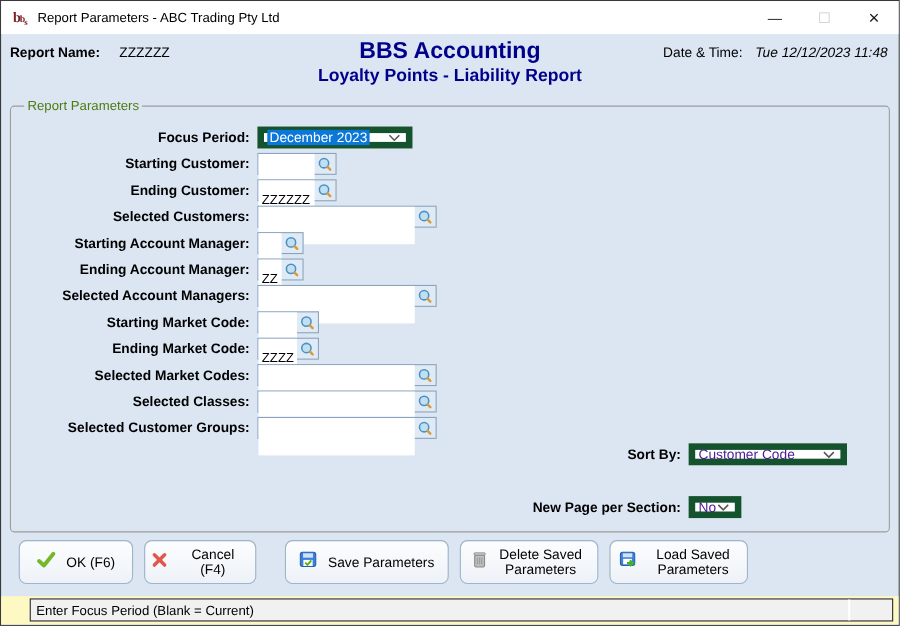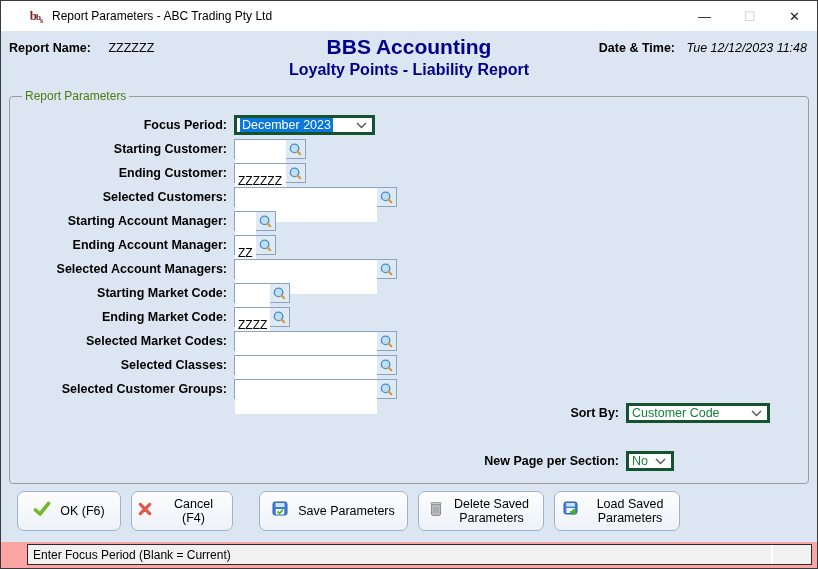--- a/index.html
+++ b/index.html
@@ -11,39 +11,39 @@
     background: #dce6f3;
     display: flex; flex-direction: column;
     overflow: hidden;
   }
   
   .titlebar {
     height: 30px; background: #ffffff; flex: 0 0 30px;
     display: flex; align-items: center;
   }
   .titlebar-icon {
-    width: 20px; height: 20px; margin-left: 25px;
+    width: 20px; height: 20px; margin-left: 7px;
     color: #7a1f24; font-family: "Liberation Serif", serif;
     font-weight: bold; font-size: 13px; line-height: 20px; text-align: center;
     letter-spacing: -1px;
   }
   .titlebar-text { font-size: 12px; color: #000; margin-left: 6px; }
   .titlebar-spacer { flex: 1; }
   .win-btn {
     width: 45px; height: 30px; display: flex; align-items: center; justify-content: center;
     font-size: 13px; color: #1a1a1a; background: transparent; border: none; cursor: pointer;
   }
   .win-btn.disabled { color: #c9c9c9; }
   
   .header { position: relative; height: 58px; flex: 0 0 58px; }
   .hdr-left { position: absolute; left: 8px; top: 10px; font-size: 12.5px; }
   .hdr-left .lbl { font-weight: bold; }
   .hdr-left .val { margin-left: 14px; }
   .hdr-right { position: absolute; right: 10px; top: 10px; font-size: 12.5px; }
-  .hdr-right .lbl { font-weight: bold; }
+  .hdr-right .lbl { font-weight: normal; }
   .hdr-right .val { margin-left: 8px; font-style: italic; }
   .hdr-center { position: absolute; left: 0; right: 0; top: 4px; text-align: center; color: #00008b; }
   .app-title { font-size: 21px; font-weight: bold; }
   .report-title { font-size: 16px; font-weight: bold; margin-top: 2px; }
   
   .group {
     position: relative; margin: 7px 8px 0 8px; height: 388px;
     border: 1px solid #9c9c9c; border-radius: 4px; padding-top: 16px;
   }
   .group-label {
@@ -59,25 +59,25 @@
     height: 20px; border: 1px solid #8aa4bf; background: #dfeaf5;
     display: flex; align-items: stretch;
   }
   .lookup input {
     flex: 1; min-width: 0; border: none; background: #fff;
     font-family: "Liberation Sans", sans-serif; font-size: 12px; padding: 17px 3px; outline: none;
   }
   .lookup .mag { flex: 0 0 19px; display: flex; align-items: center; justify-content: center; cursor: pointer; }
   .f-sm { width: 72px; } .f-xs { width: 42px; } .f-md { width: 56px; } .f-wide { width: 163px; }
   .combo {
-    height: 20px; background: #fff; border: 3px solid #14532d;
+    height: 20px; background: #fff; border: 6px solid #14532d;
     display: flex; align-items: center; padding: 0 5px 0 3px; cursor: pointer;
   }
   .combo .sel-hl { background: #0a77d9; color: #fff; font-size: 12.5px; padding: 0 2px; }
-  .combo .sel { color: #15803d; font-size: 12.5px; }
+  .combo .sel { color: #4c1d95; font-size: 12.5px; }
   .combo .chev { margin-left: auto; display: flex; }
   .combo-focus { width: 141px; }
   .combo-sort { width: 144px; }
   .combo-newpage { width: 48px; }
   .row-right .row-label { flex: 0 0 616px; width: 616px; }
   .gap24 { height: 24px; }
   
   .btnrow { display: flex; align-items: flex-end; margin: 7px 0 0 16px; }
   .btn {
     height: 40px; border: 1px solid #9fb4c9; border-radius: 7px;
@@ -86,21 +86,21 @@
     font-family: "Liberation Sans", sans-serif; font-size: 12.5px; color: #000;
     cursor: pointer; line-height: 1.15; padding: 2px 6px;
   }
   .btn .txt { text-align: center; }
   .b-ok { width: 104px; } .b-cancel { width: 102px; margin-left: 10px; }
   .b-save { width: 149px; margin-left: 26px; }
   .b-load { width: 126px; margin-left: 10px; } .b-del { width: 126px; margin-left: 10px; }
   .b-load .txt, .b-del .txt { width: 82px; }
   
   .statusbar {
-    margin-top: auto; height: 26px; flex: 0 0 26px; background: #fca5a5;
+    margin-top: auto; height: 26px; flex: 0 0 26px; background: #fef9c3;
     display: flex; align-items: center; position: relative;
   }
   .status-inset {
     position: absolute; left: 26px; right: 5px; top: 2px; height: 21px;
     background: #f1f1f1; border: 1px solid #2a2a2a;
     display: flex; align-items: center; font-size: 12px; color: #000; padding-left: 5px;
   }
   .status-divider { position: absolute; right: 38px; top: 0; bottom: 0; width: 2px; background: #ffffff; }
 </style>
 </head>

